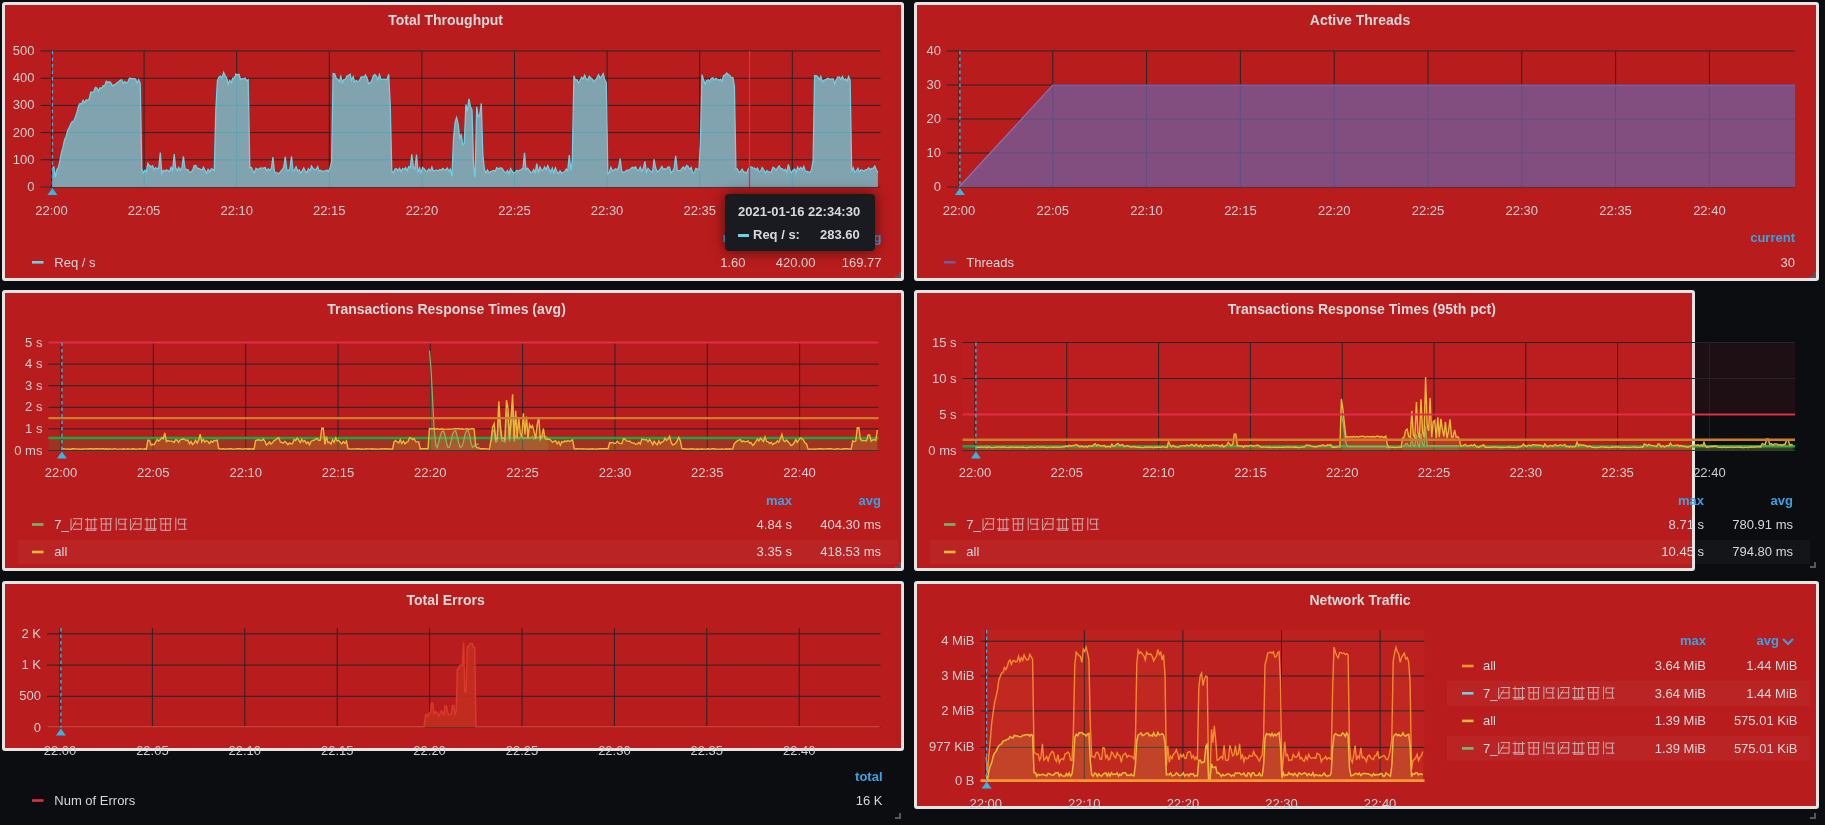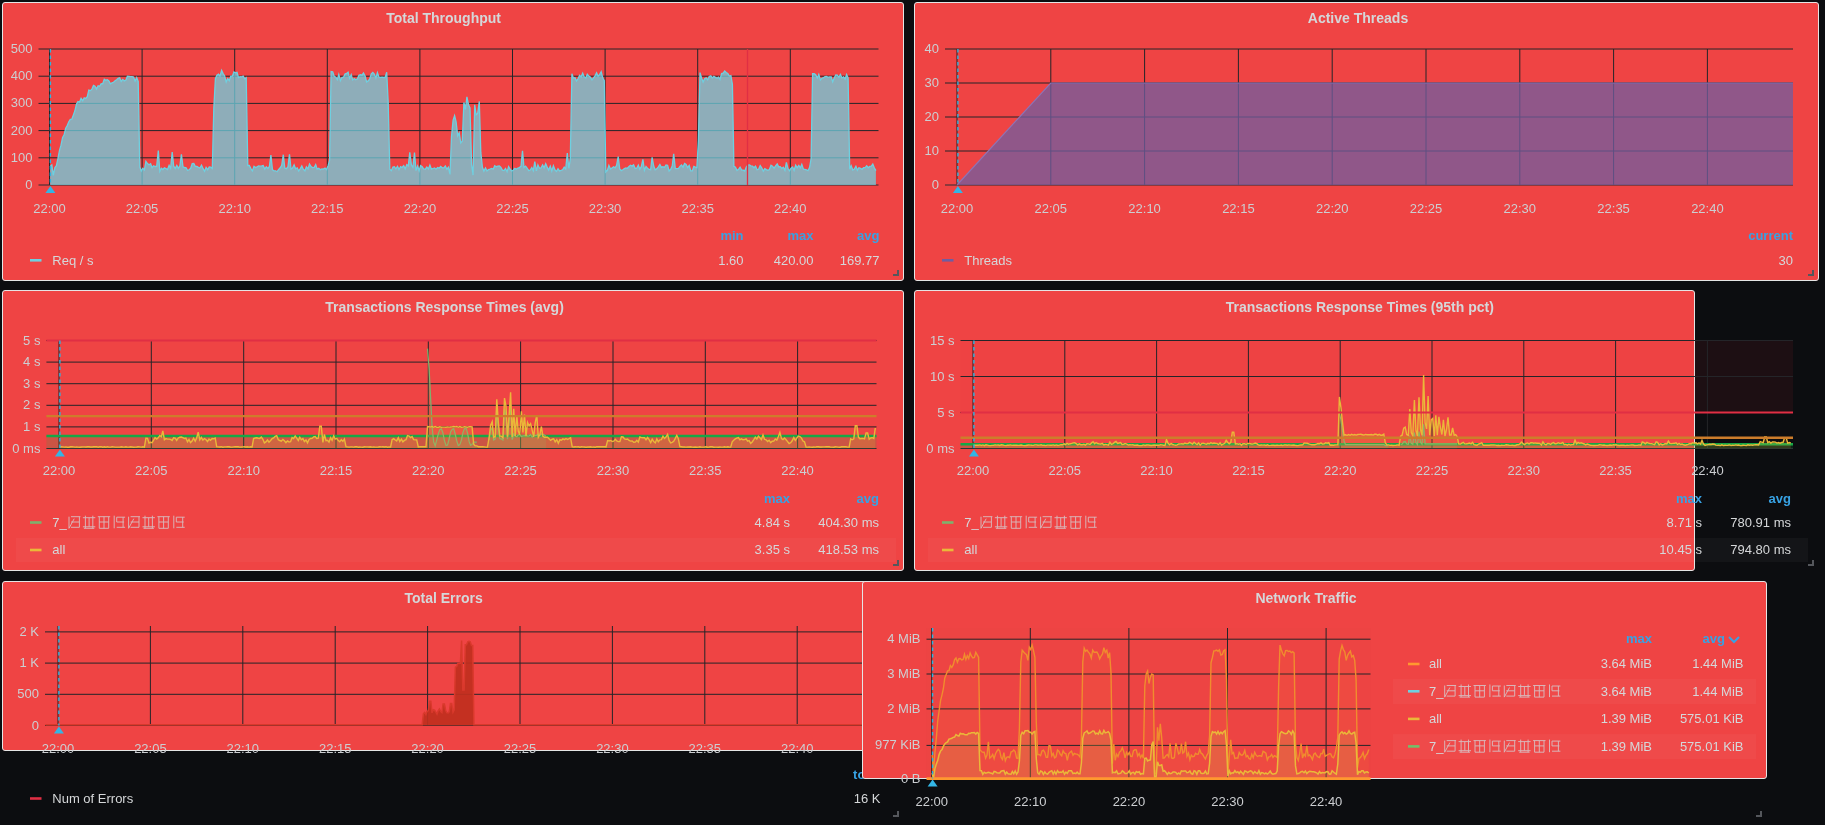--- a/index.html
+++ b/index.html
@@ -1,15 +1,15 @@
 <!DOCTYPE html>
 <html><head><meta charset="utf-8"><style>
 html,body{margin:0;padding:0;background:#0c0d10;width:1825px;height:825px;overflow:hidden;}
 body{font-family:"Liberation Sans",sans-serif;}
-.panel{position:absolute;background:#ef4444;border:1px solid #e5e5e5;border-radius:3px;box-sizing:border-box;}
+.panel{position:absolute;background:#b91c1c;border:3px solid #e5e5e5;border-radius:3px;box-sizing:border-box;}
 svg{position:absolute;left:0;top:0;}
 svg text{font-family:"Liberation Sans",sans-serif;}
 </style></head><body>
 <div class="panel" style="left:2px;top:2px;width:902px;height:279px;">
     <svg width="902" height="279">
       <text x="440.6" y="20" font-size="14" fill="#d5d7d9" text-anchor="middle" font-weight="bold">Total Throughput</text>
       <line x1="35.5" y1="154.8" x2="875.5" y2="154.8" stroke="#242529" stroke-width="1"></line>
       <line x1="35.5" y1="127.6" x2="875.5" y2="127.6" stroke="#242529" stroke-width="1"></line>
       <line x1="35.5" y1="100.4" x2="875.5" y2="100.4" stroke="#242529" stroke-width="1"></line>
       <line x1="35.5" y1="73.2" x2="875.5" y2="73.2" stroke="#242529" stroke-width="1"></line>
@@ -47,20 +47,24 @@
       <text x="740.5" y="237.3" font-size="13" fill="#38a2e4" text-anchor="end" font-weight="bold">min</text>
       <text x="810.5" y="237.3" font-size="13" fill="#38a2e4" text-anchor="end" font-weight="bold">max</text>
       <text x="876.5" y="237.3" font-size="13" fill="#38a2e4" text-anchor="end" font-weight="bold">avg</text>
       <line x1="27" y1="257.3" x2="38.5" y2="257.3" stroke="#6ED0E0" stroke-width="2.6"></line>
       <text x="49.3" y="261.6" font-size="13" fill="#d5d7d9" text-anchor="start">Req / s</text>
       <text x="740.5" y="261.6" font-size="13" fill="#d5d7d9" text-anchor="end">1.60</text>
       <text x="810.5" y="261.6" font-size="13" fill="#d5d7d9" text-anchor="end">420.00</text>
       <text x="876.5" y="261.6" font-size="13" fill="#d5d7d9" text-anchor="end">169.77</text>
       <path d="M895,267L895,272L890,272" fill="none" stroke="#55575c" stroke-width="2"></path>
     </svg>
+    <div style="position:absolute;left:720px;top:189px;width:150px;height:57px;background:#1a1b20;border-radius:4px;box-shadow:0 0 14px rgba(0,0,0,.6);z-index:5;font-size:13px;color:#d8d9da;font-weight:bold;padding:10px 0 0 13px;box-sizing:border-box;">
+      <div style="white-space:nowrap;">2021-01-16 22:34:30</div>
+      <div style="margin-top:8px;white-space:nowrap;"><span style="display:inline-block;width:11px;height:3px;background:#6ED0E0;vertical-align:middle;margin-right:4px;"></span>Req / s:<span style="margin-left:20px;">283.60</span></div>
+    </div>
   </div>
 <div class="panel" style="left:914px;top:2px;width:905px;height:279px;">
     <svg width="905" height="279">
       <text x="443" y="20" font-size="14" fill="#d5d7d9" text-anchor="middle" font-weight="bold">Active Threads</text>
       <line x1="30" y1="148" x2="878" y2="148" stroke="#242529" stroke-width="1"></line>
       <line x1="30" y1="114" x2="878" y2="114" stroke="#242529" stroke-width="1"></line>
       <line x1="30" y1="80" x2="878" y2="80" stroke="#242529" stroke-width="1"></line>
       <line x1="30" y1="46" x2="878" y2="46" stroke="#242529" stroke-width="1"></line>
       <line x1="42" y1="46" x2="42" y2="182" stroke="#242529" stroke-width="1"></line>
       <line x1="135.8" y1="46" x2="135.8" y2="182" stroke="#242529" stroke-width="1"></line>
@@ -359,21 +363,21 @@
       <path d="M42.5,142.7L55.7,142.7L57,142.7L58.2,142.7L59.4,142.7L60.7,142.7L61.9,142.7L63.1,142.7L64.4,142.7L65.6,142.7L66.8,142.7L68.1,142.7L69.3,142.7L70.5,142.7L71.8,142.7L73,142.7L74.2,142.7L75.5,142.7L76.7,142.7L77.9,142.7L79.1,142.7L80.4,142.7L81.6,142.7L82.8,142.7L84.1,142.7L85.3,142.7L86.5,142.7L87.8,142.7L89,142.7L90.2,142.7L91.5,142.7L92.7,142.7L93.9,142.7L95.2,142.7L96.4,142.7L97.6,142.7L98.9,142.7L100.1,142.7L101.3,142.7L102.6,142.7L103.8,142.7L105,142.7L106.3,142.7L107.5,142.7L108.7,142.7L109.9,142.7L111.2,142.7L112.4,142.7L113.6,142.7L114.9,142.7L116.1,142.7L117.3,142.7L118.6,142.7L119.8,142.7L121,142.7L122.3,142.7L123.5,142.7L124.7,142.7L126,142.7L127.2,142.7L128.4,142.7L129.7,142.7L130.9,142.7L132.1,142.7L133.4,142.7L134.6,142.7L135.8,142.7L137.1,142.7L138.3,142.7L139.5,142.7L140.7,142.7L142,142.7L143.2,142.7L144.4,142.7L145.7,142.7L146.9,142.7L148.1,142.7L149.4,142.7L150.6,142.7L151.8,142.7L153.1,142.7L154.3,142.7L155.5,142.7L156.8,142.7L158,142.7L159.2,142.7L160.5,142.7L161.7,142.7L162.9,142.7L164.2,142.7L165.4,142.7L166.6,142.7L167.9,142.7L169.1,142.7L170.3,142.7L171.5,142.7L172.8,142.7L174,142.7L175.2,142.7L176.5,142.7L177.7,142.7L178.9,142.7L180.2,142.7L181.4,142.7L182.6,142.7L183.9,142.7L185.1,142.7L186.3,142.7L187.6,142.7L188.8,142.7L190,142.7L191.3,142.7L192.5,142.7L193.7,142.7L195,142.7L196.2,142.7L197.4,142.7L198.7,142.7L199.9,142.7L201.1,142.7L202.3,142.7L203.6,142.7L204.8,142.7L206,142.7L207.3,142.7L208.5,142.7L209.7,142.7L211,142.7L212.2,142.7L213.4,142.7L214.7,142.7L215.9,142.7L217.1,142.7L218.4,142.7L219.6,142.7L220.8,142.7L222.1,142.7L223.3,142.7L224.5,142.7L225.8,142.7L227,142.7L228.2,142.7L229.5,142.7L230.7,142.7L231.9,142.7L233.1,142.7L234.4,142.7L235.6,142.7L236.8,142.7L238.1,142.7L239.3,142.7L240.5,142.7L241.8,142.7L243,142.7L244.2,142.7L245.5,142.7L246.7,142.7L247.9,142.7L249.2,142.7L250.4,142.7L251.6,142.7L252.9,142.7L254.1,142.7L255.3,142.7L256.6,142.7L257.8,142.7L259,142.7L260.3,142.7L261.5,142.7L262.7,142.7L263.9,142.7L265.2,142.7L266.4,142.7L267.6,142.7L268.9,142.7L270.1,142.7L271.3,142.7L272.6,142.7L273.8,142.7L275,142.7L276.3,142.7L277.5,142.7L278.7,142.7L280,142.7L281.2,142.7L282.4,142.7L283.7,142.7L284.9,142.7L286.1,142.7L287.4,142.7L288.6,142.7L289.8,142.7L291.1,142.7L292.3,142.7L293.5,142.7L294.7,142.7L296,142.7L297.2,142.7L298.4,142.7L299.7,142.7L300.9,142.7L302.1,142.7L303.4,142.7L304.6,142.7L305.8,142.7L307.1,142.7L308.3,142.7L309.5,142.7L310.8,142.7L312,142.7L313.2,142.7L314.5,142.7L315.7,142.7L316.9,142.7L318.2,142.7L319.4,142.7L320.6,142.7L321.9,142.7L323.1,142.7L324.3,142.7L325.5,142.7L326.8,142.7L328,142.7L329.2,142.7L330.5,142.7L331.7,142.7L332.9,142.7L334.2,142.7L335.4,142.7L336.6,142.7L337.9,142.7L339.1,142.7L340.3,142.7L341.6,142.7L342.8,142.7L344,142.7L345.3,142.7L346.5,142.7L347.7,142.7L349,142.7L350.2,142.7L351.4,142.7L352.7,142.7L353.9,142.7L355.1,142.7L356.3,142.7L357.6,142.7L358.8,142.7L360,142.7L361.3,142.7L362.5,142.7L363.7,142.7L365,142.7L366.2,142.7L367.4,142.7L368.7,142.7L369.9,142.7L371.1,142.7L372.4,142.7L373.6,142.7L374.8,142.7L376.1,142.7L377.3,142.7L378.5,142.7L379.8,142.7L381,142.7L382.2,142.7L383.5,142.7L384.7,142.7L385.9,142.7L387.1,142.7L388.4,142.7L389.6,142.7L390.8,142.7L392.1,142.7L393.3,142.7L394.5,142.7L395.8,142.7L397,142.7L398.2,142.7L399.5,142.7L400.7,142.7L401.9,142.7L403.2,142.7L404.4,142.7L405.6,142.7L406.9,142.7L408.1,142.7L409.3,142.7L410.6,142.7L411.8,142.7L413,142.7L414.3,142.7L415.5,142.7L416.7,142.7L417.9,142.7L419.2,142.7L420.4,131.8L421.6,130.4L422.9,132.5L424.1,129.3L425.3,128.8L426.6,119.3L427.8,119.3L429,130.8L430.3,127.7L431.5,128.2L432.7,129.8L434,132.1L435.2,128.8L436.4,127L437.7,129.5L438.9,130.5L440.1,122.1L441.4,122.1L442.6,128.2L443.8,130.7L445.1,131L446.3,129.6L447.5,121.5L448.7,121.5L450,130.3L451.2,127.9L452.4,85.2L453.7,84.4L454.9,81.2L456.1,81.2L457.4,81.2L458.6,58.6L459.8,108L461.1,108L462.3,62.7L463.5,62.7L464.8,59.8L466,59.4L467.2,59.8L468.5,63.6L469.7,63.6L470.9,142.7L472.2,142.7L473.4,142.7L474.6,142.7L475.9,142.7L477.1,142.7L478.3,142.7L479.5,142.7L480.8,142.7L482,142.7L483.2,142.7L484.5,142.7L485.7,142.7L486.9,142.7L488.2,142.7L489.4,142.7L490.6,142.7L491.9,142.7L493.1,142.7L494.3,142.7L495.6,142.7L496.8,142.7L498,142.7L499.3,142.7L500.5,142.7L501.7,142.7L503,142.7L504.2,142.7L505.4,142.7L506.7,142.7L507.9,142.7L509.1,142.7L510.3,142.7L511.6,142.7L512.8,142.7L514,142.7L515.3,142.7L516.5,142.7L517.7,142.7L519,142.7L520.2,142.7L521.4,142.7L522.7,142.7L523.9,142.7L525.1,142.7L526.4,142.7L527.6,142.7L528.8,142.7L530.1,142.7L531.3,142.7L532.5,142.7L533.8,142.7L535,142.7L536.2,142.7L537.5,142.7L538.7,142.7L539.9,142.7L541.1,142.7L542.4,142.7L543.6,142.7L544.8,142.7L546.1,142.7L547.3,142.7L548.5,142.7L549.8,142.7L551,142.7L552.2,142.7L553.5,142.7L554.7,142.7L555.9,142.7L557.2,142.7L558.4,142.7L559.6,142.7L560.9,142.7L562.1,142.7L563.3,142.7L564.6,142.7L565.8,142.7L567,142.7L568.3,142.7L569.5,142.7L570.7,142.7L571.9,142.7L573.2,142.7L574.4,142.7L575.6,142.7L576.9,142.7L578.1,142.7L579.3,142.7L580.6,142.7L581.8,142.7L583,142.7L584.3,142.7L585.5,142.7L586.7,142.7L588,142.7L589.2,142.7L590.4,142.7L591.7,142.7L592.9,142.7L594.1,142.7L595.4,142.7L596.6,142.7L597.8,142.7L599.1,142.7L600.3,142.7L601.5,142.7L602.7,142.7L604,142.7L605.2,142.7L606.4,142.7L607.7,142.7L608.9,142.7L610.1,142.7L611.4,142.7L612.6,142.7L613.8,142.7L615.1,142.7L616.3,142.7L617.5,142.7L618.8,142.7L620,142.7L621.2,142.7L622.5,142.7L623.7,142.7L624.9,142.7L626.2,142.7L627.4,142.7L628.6,142.7L629.9,142.7L631.1,142.7L632.3,142.7L633.5,142.7L634.8,142.7L636,142.7L637.2,142.7L638.5,142.7L639.7,142.7L640.9,142.7L642.2,142.7L643.4,142.7L644.6,142.7L645.9,142.7L647.1,142.7L648.3,142.7L649.6,142.7L650.8,142.7L652,142.7L653.3,142.7L654.5,142.7L655.7,142.7L657,142.7L658.2,142.7L659.4,142.7L660.7,142.7L661.9,142.7L663.1,142.7L664.3,142.7L665.6,142.7L666.8,142.7L668,142.7L669.3,142.7L670.5,142.7L671.7,142.7L673,142.7L674.2,142.7L675.4,142.7L676.7,142.7L677.9,142.7L679.1,142.7L680.4,142.7L681.6,142.7L682.8,142.7L684.1,142.7L685.3,142.7L686.5,142.7L687.8,142.7L689,142.7L690.2,142.7L691.5,142.7L692.7,142.7L693.9,142.7L695.1,142.7L696.4,142.7L697.6,142.7L698.8,142.7L700.1,142.7L701.3,142.7L702.5,142.7L703.8,142.7L705,142.7L706.2,142.7L707.5,142.7L708.7,142.7L709.9,142.7L711.2,142.7L712.4,142.7L713.6,142.7L714.9,142.7L716.1,142.7L717.3,142.7L718.6,142.7L719.8,142.7L721,142.7L722.3,142.7L723.5,142.7L724.7,142.7L725.9,142.7L727.2,142.7L728.4,142.7L729.6,142.7L730.9,142.7L732.1,142.7L733.3,142.7L734.6,142.7L735.8,142.7L737,142.7L738.3,142.7L739.5,142.7L740.7,142.7L742,142.7L743.2,142.7L744.4,142.7L745.7,142.7L746.9,142.7L748.1,142.7L749.4,142.7L750.6,142.7L751.8,142.7L753.1,142.7L754.3,142.7L755.5,142.7L756.7,142.7L758,142.7L759.2,142.7L760.4,142.7L761.7,142.7L762.9,142.7L764.1,142.7L765.4,142.7L766.6,142.7L767.8,142.7L769.1,142.7L770.3,142.7L771.5,142.7L772.8,142.7L774,142.7L775.2,142.7L776.5,142.7L777.7,142.7L778.9,142.7L780.2,142.7L781.4,142.7L782.6,142.7L783.9,142.7L785.1,142.7L786.3,142.7L787.5,142.7L788.8,142.7L790,142.7L791.2,142.7L792.5,142.7L793.7,142.7L794.9,142.7L796.2,142.7L797.4,142.7L798.6,142.7L799.9,142.7L801.1,142.7L802.3,142.7L803.6,142.7L804.8,142.7L806,142.7L807.3,142.7L808.5,142.7L809.7,142.7L811,142.7L812.2,142.7L813.4,142.7L814.7,142.7L815.9,142.7L817.1,142.7L818.3,142.7L819.6,142.7L820.8,142.7L822,142.7L823.3,142.7L824.5,142.7L825.7,142.7L827,142.7L828.2,142.7L829.4,142.7L830.7,142.7L831.9,142.7L833.1,142.7L834.4,142.7L835.6,142.7L836.8,142.7L838.1,142.7L839.3,142.7L840.5,142.7L841.8,142.7L843,142.7L844.2,142.7L845.5,142.7L846.7,142.7L847.9,142.7L849.1,142.7L850.4,142.7L851.6,142.7L852.8,142.7L854.1,142.7L855.3,142.7L856.5,142.7L857.8,142.7L859,142.7L860.2,142.7L861.5,142.7L862.7,142.7L863.9,142.7L865.2,142.7L866.4,142.7L867.6,142.7L868.9,142.7L870.1,142.7L871.3,142.7L872.6,142.7L873.8,142.7L874.5,142.7" fill="none" stroke="#d9392c" stroke-width="1.5"></path>
       <line x1="55.9" y1="44" x2="55.9" y2="143.5" stroke="#2fb2e0" stroke-width="1.4" stroke-dasharray="3.5,3"></line>
       <path d="M50.9,151.5L60.9,151.5L55.9,144.5Z" fill="#33b5e5"></path>
       <text x="877.5" y="196.5" font-size="13" fill="#38a2e4" text-anchor="end" font-weight="bold">total</text>
       <line x1="27" y1="216.5" x2="38.5" y2="216.5" stroke="#e02f44" stroke-width="2.6"></line>
       <text x="49.3" y="220.7" font-size="13" fill="#d5d7d9" text-anchor="start">Num of Errors</text>
       <text x="877.5" y="220.7" font-size="13" fill="#d5d7d9" text-anchor="end">16 K</text>
       <path d="M895,229L895,234L890,234" fill="none" stroke="#55575c" stroke-width="2"></path>
     </svg>
   </div>
-<div class="panel" style="left:862px;top:581px;width:905px;height:198px;">
+<div class="panel" style="left:914px;top:581px;width:905px;height:228px;">
     <svg width="905" height="241">
       <text x="443" y="21" font-size="14" fill="#d5d7d9" text-anchor="middle" font-weight="bold">Network Traffic</text>
       <rect x="63.5" y="46" width="444" height="150.6" fill="#e0463c" fill-opacity="0.095"></rect>
       <line x1="63.5" y1="163.4" x2="507.5" y2="163.4" stroke="#242529" stroke-width="1"></line>
       <line x1="63.5" y1="126.9" x2="507.5" y2="126.9" stroke="#242529" stroke-width="1"></line>
       <line x1="63.5" y1="92" x2="507.5" y2="92" stroke="#242529" stroke-width="1"></line>
       <line x1="63.5" y1="57.2" x2="507.5" y2="57.2" stroke="#242529" stroke-width="1"></line>
       <line x1="68.7" y1="46" x2="68.7" y2="196.6" stroke="#242529" stroke-width="1"></line>
       <line x1="167.3" y1="46" x2="167.3" y2="196.6" stroke="#242529" stroke-width="1"></line>
       <line x1="265.9" y1="46" x2="265.9" y2="196.6" stroke="#242529" stroke-width="1"></line>

